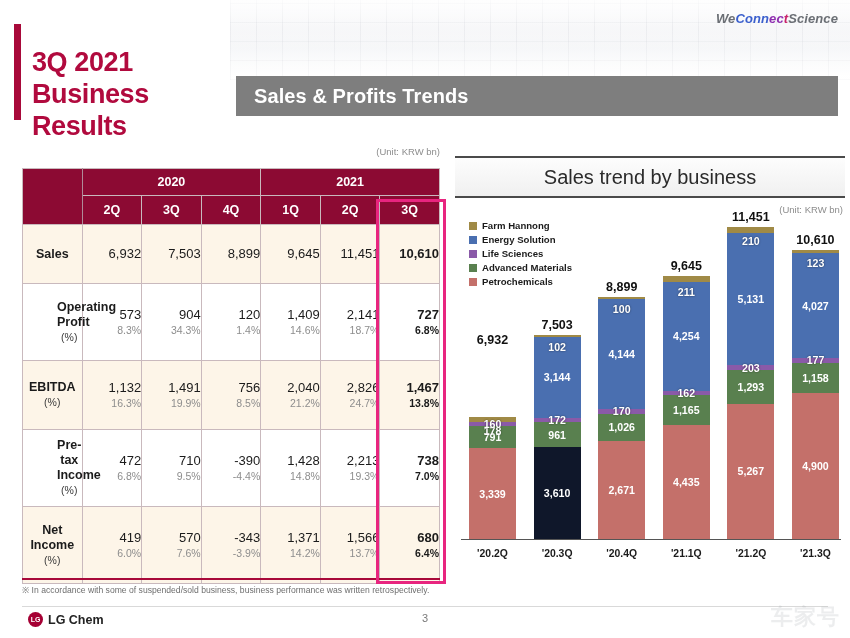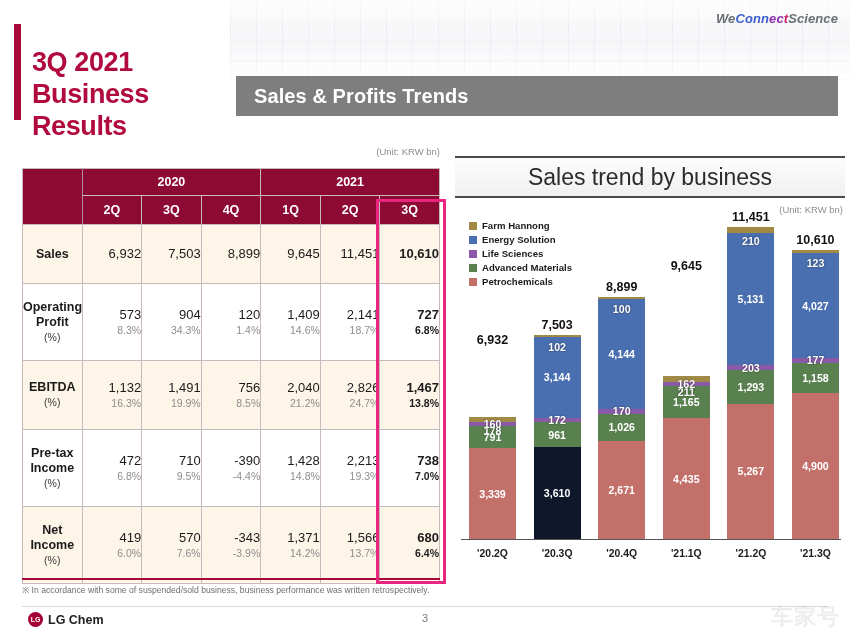--- a/index.html
+++ b/index.html
@@ -70,42 +70,42 @@
     text-align:center;font-size:12.5px;font-weight:bold;color:#1b1b1b;line-height:15px;
   }
   .rowlabel .pct{display:block;font-weight:normal;font-size:10.5px;color:#3a3a3a;}
   .cell{
     text-align:right;padding-right:9px;font-size:13px;color:#1b1b1b;line-height:16px;
   }
   .cell .pct{display:block;font-size:10.5px;color:#8d8d8d;line-height:14px;}
   .r-odd td{background:#fdf5e8;}
   .r-even td{background:#ffffff;}
   .rowlabel-cell{background:#fdf5e8 !important;}
-  .rowlabel-cell.even{background:#ffffff !important;}
+  .rowlabel-cell.even{background:#ffffff !important;padding-left:34px;}
   .cell.hl{font-weight:bold;}
   .cell.hl .pct{color:#1b1b1b;font-weight:bold;}
   .hl-frame{
     position:absolute;left:376px;top:199px;width:64px;height:379px;
     border:3px solid #e8257f;pointer-events:none;z-index:5;
   }
   .tbl-underline{
     position:absolute;left:22px;top:578px;width:418px;height:2px;background:#a8093a;
   }
   .footnote{
     position:absolute;left:22px;top:584px;width:430px;
     font-size:8.6px;color:#6e6e6e;
   }
   
   .chart-panel{position:absolute;left:455px;top:156px;width:390px;height:420px;}
   .chart-title{
     position:relative;height:38px;
     background:linear-gradient(180deg,#fdfdfd 0%,#f0f0f0 100%);
     border-top:2px solid #4a4a4a;border-bottom:2px solid #4a4a4a;
     display:flex;align-items:center;justify-content:center;
-    font-size:23px;color:#2b2b2b;
+    font-size:20px;color:#2b2b2b;
   }
   .unit-right{
     position:absolute;right:2px;top:48px;font-size:9.5px;color:#8d8d8d;
   }
   .legend{position:absolute;left:14px;top:64px;}
   .legend-item{display:flex;align-items:center;margin-bottom:3px;}
   .legend-sw{width:8px;height:8px;margin-right:5px;}
   .legend-label{font-size:9.6px;font-weight:bold;color:#1b1b1b;}
   .plot{
     position:absolute;left:6px;top:62px;right:0;height:347px;
@@ -352,20 +352,23 @@
               <span>2,671</span>
             </div>
           </div>
         </div>
         <div class="bargroup">
           <div class="total">9,645</div>
           <div class="stack" style="height: 262.793px;">
             <div class="seg" style="height: 5.74902px; background: rgb(160, 138, 70);">
               <span style="position: relative; top: 3px; color: rgb(255, 255, 255); text-shadow: rgba(0, 0, 0, 0.55) 0px 0px 2px; margin-top: 20px;">211</span>
             </div>
+            <div class="seg" style="height: 115.907px; background: rgb(74, 111, 176);">
+              <span>4,254</span>
+            </div>
             <div class="seg" style="height: 4.41394px; background: rgb(138, 90, 168);">
               <span style="position: relative; top: 0px; color: rgb(255, 255, 255); text-shadow: rgba(0, 0, 0, 0.55) 0px 0px 2px;">162</span>
             </div>
             <div class="seg" style="height: 31.7422px; background: rgb(89, 128, 79);">
               <span>1,165</span>
             </div>
             <div class="seg" style="height: 120.838px; background: rgb(196, 112, 106);">
               <span>4,435</span>
             </div>
           </div>

